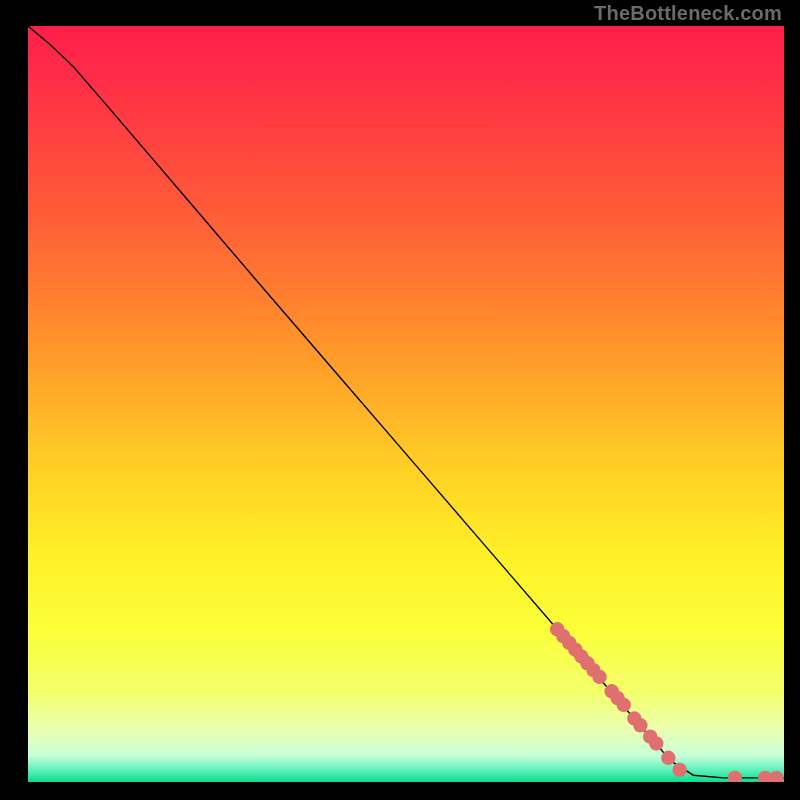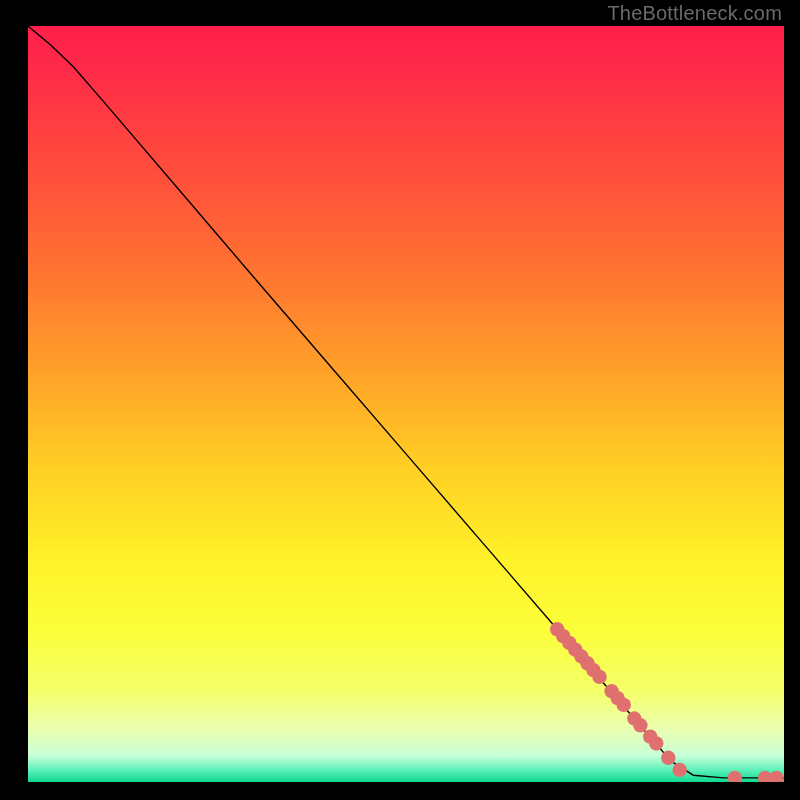--- a/index.html
+++ b/index.html
@@ -17,21 +17,21 @@
     height: 800px;
     background: #000;
   }
   .watermark {
     position: absolute;
     top: 2px;
     right: 18px;
     color: #6a6a6a;
     font-size: 20px;
     letter-spacing: 0.2px;
-    font-weight: 400;
+    font-weight: 700;
     z-index: 5;
   }
   .plot {
     position: absolute;
     left: 28px;
     top: 26px;
     width: 756px;
     height: 756px;
   }
   svg {

